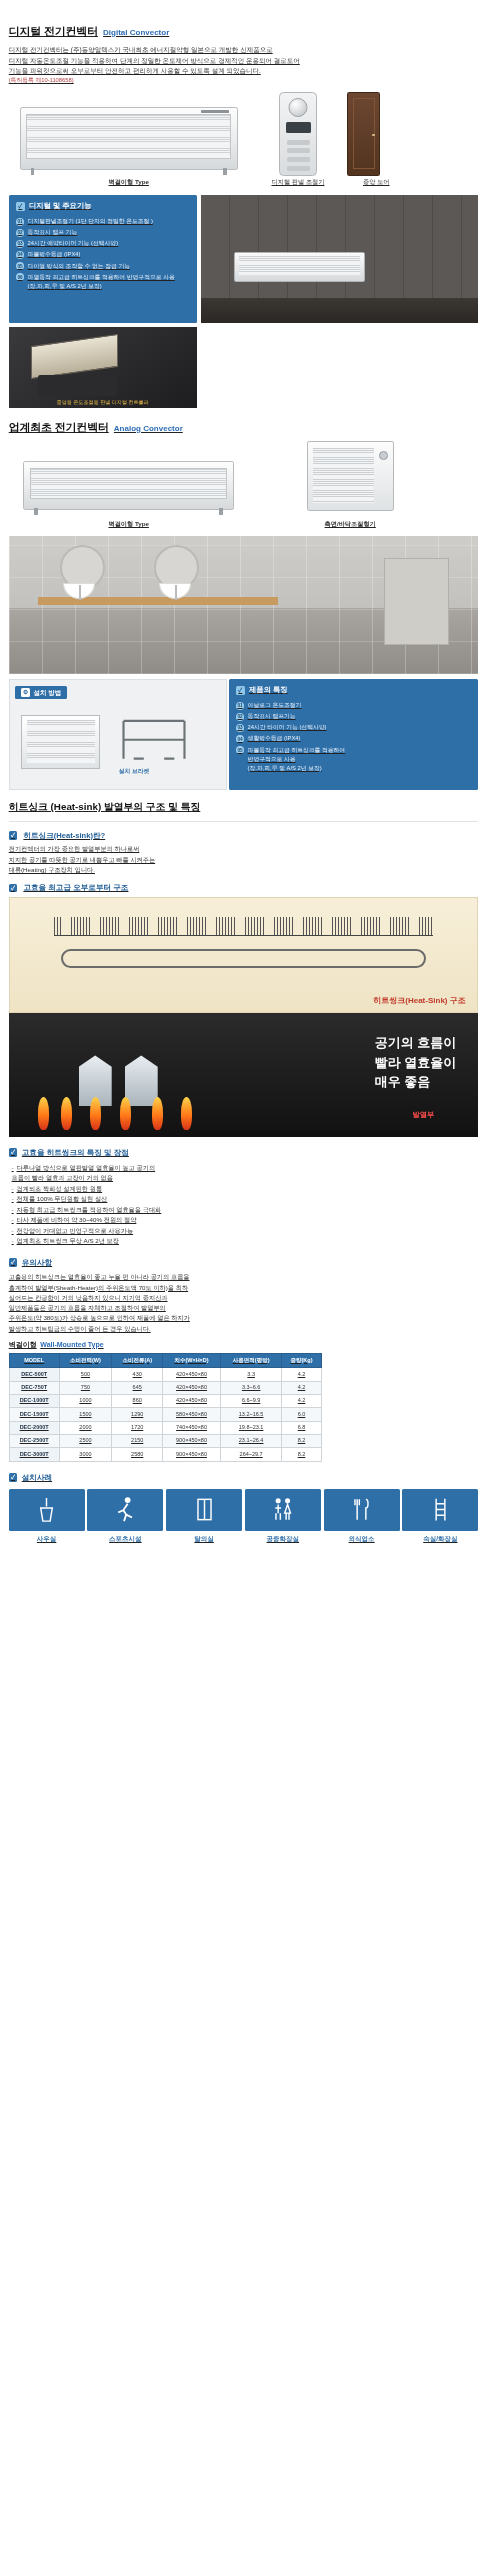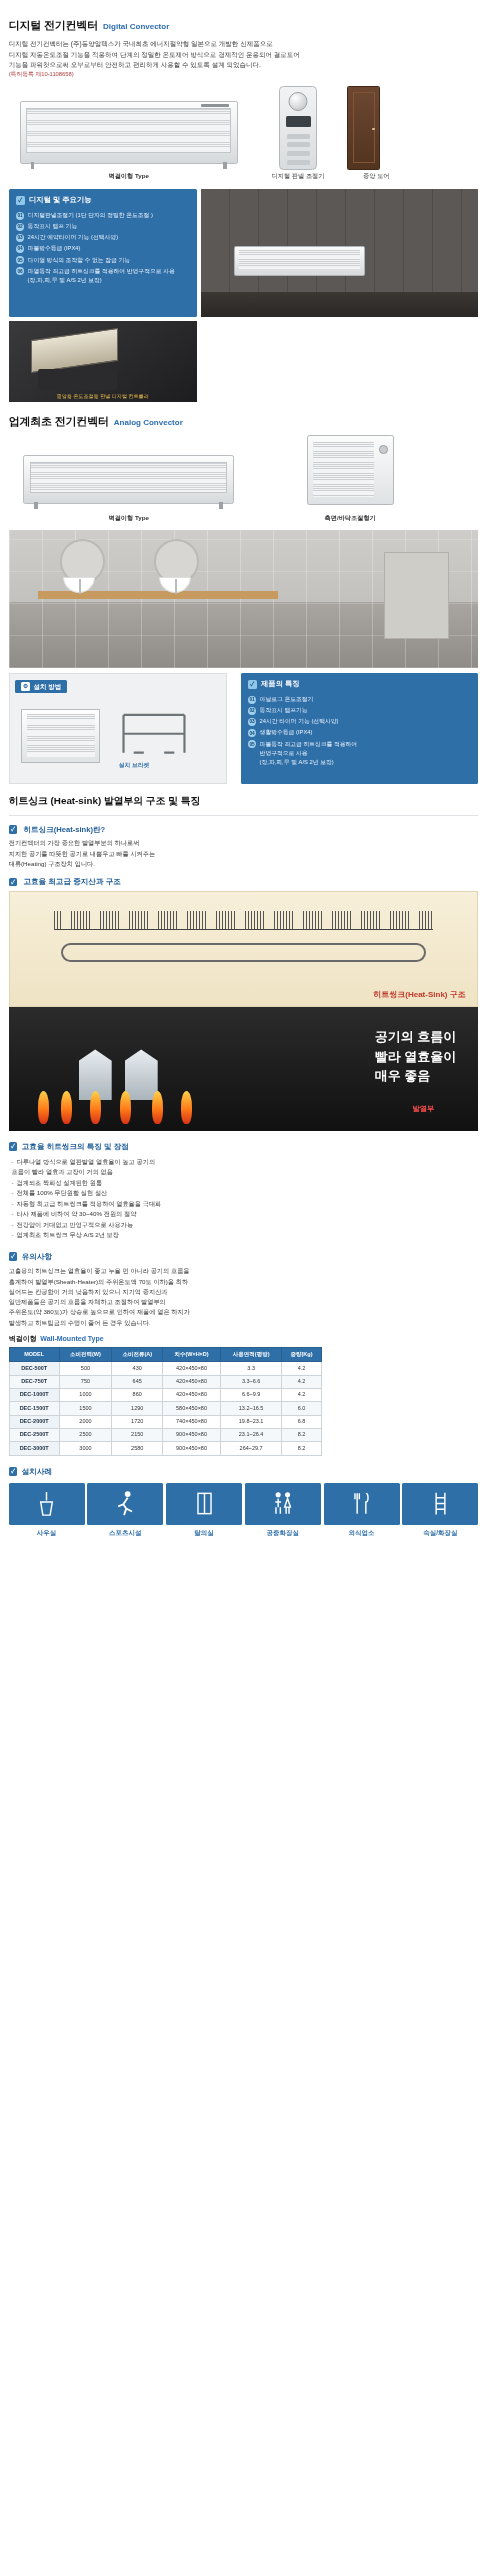--- a/index.html
+++ b/index.html
@@ -5,21 +5,21 @@
   * { box-sizing: border-box; }
   html, body { margin:0; padding:0; }
   body {
     width: 487px;
     font-family: "Liberation Sans", sans-serif;
     background: #ffffff;
     color: #222;
     font-size: 6.5px;
     line-height: 1.45;
   }
-  .page { width: 487px; margin: 6px auto; padding: 8.7px 8.7px 22px 8.7px; }
+  .page { width: 487px; margin: 12px auto; padding: 8.7px 8.7px 22px 8.7px; text-decoration: underline; }
 
   
   .sec-title { display:flex; align-items:baseline; gap:5.1px; margin: 2.9px 0 5.8px 0; }
   .sec-title .ko { font-size: 11px; font-weight: bold; color:#111; letter-spacing:-0.2px; }
   .sec-title .en { font-size: 8px; font-weight: bold; color:#2d6db5; letter-spacing:0; }
 
   .intro { font-size: 6.5px; color:#333; line-height:1.6; margin-bottom:5.8px; }
   .intro .small { color:#b43f3f; font-size:5.8px; }
 
   
@@ -266,21 +266,21 @@
     <div class="mirror" style="left:51px;"></div>
     <div class="mirror" style="left:145px;"></div>
     <div class="counter"></div>
     <div class="bowl" style="left:54px;"></div>
     <div class="bowl" style="left:150px;"></div>
     <div class="faucet" style="left:70px; top:49px;"></div>
     <div class="faucet" style="left:166px; top:49px;"></div>
     <div style="position:absolute; right:29px; top:22px; width:65px; height:87px; background:#cfcdc8; border:0.7px solid #b3b0ab;"></div>
   </div>
 
-  <div style="display:flex; gap:14px; margin-top:4.4px;">
+  <div style="display:flex; gap:2px; margin-top:4.4px;">
     <div style="width:218px; position:relative; background:#f0f1f2; border:0.7px solid #dcdfe1; height:111px;">
       <div class="install-badge" style="left:5.8px; top:5.8px; bottom:auto;">
         <span class="sq-icon" style="background:#fff; color:#2f6fa8;">⚙</span>
         <span>설치 방법</span>
       </div>
       <div style="position:absolute; left:11.6px; top:35px; width:79px; height:54px; background:linear-gradient(#fff,#dfe3e5); border:0.7px solid #b8bcbf;">
         <div style="position:absolute; inset:4.4px; background:repeating-linear-gradient(to bottom,#ccd0d3 0 0.7px,#f3f4f5 0.7px 2.2px);"></div>
       </div>
       <div style="position:absolute; left:109px; top:38px; width:70px; height:45px;">
         <svg viewBox="0 0 96 62" width="70" height="45">
@@ -328,21 +328,21 @@
   <div class="sub-head">
     <span class="sq-blue">✓</span>
     <span>히트싱크(Heat-sink)란?</span>
   </div>
   <div class="body-text" style="white-space:pre-line;">전기컨벡터의 가장 중요한 발열부분의 하나로써
 지지한 공기를 따뜻한 공기로 내뿜우고 빠를 시켜주는
 대류(Heating) 구조장치 입니다.</div>
 
   <div class="sub-head">
     <span class="sq-blue">✓</span>
-    <span>고효율 최고급 중지산과 구조</span>
+    <span>고효율 최고급 오부로부터 구조</span>
   </div>
 
   <div class="hs-diagram">
     <div class="hs-fins"></div>
     <div class="hs-tube"></div>
     <div class="hs-label">히트씽크(Heat-Sink) 구조</div>
   </div>
 
   <div class="flame-diagram">
     <div class="fin-shape" style="left:70px;"></div>

